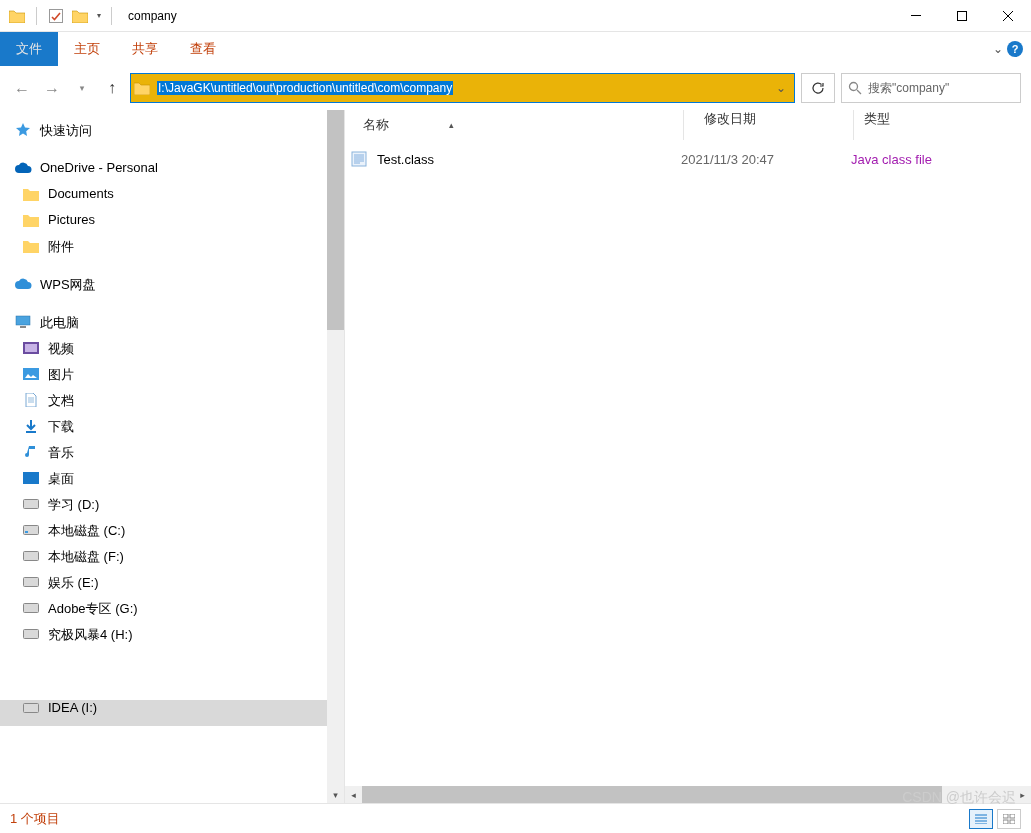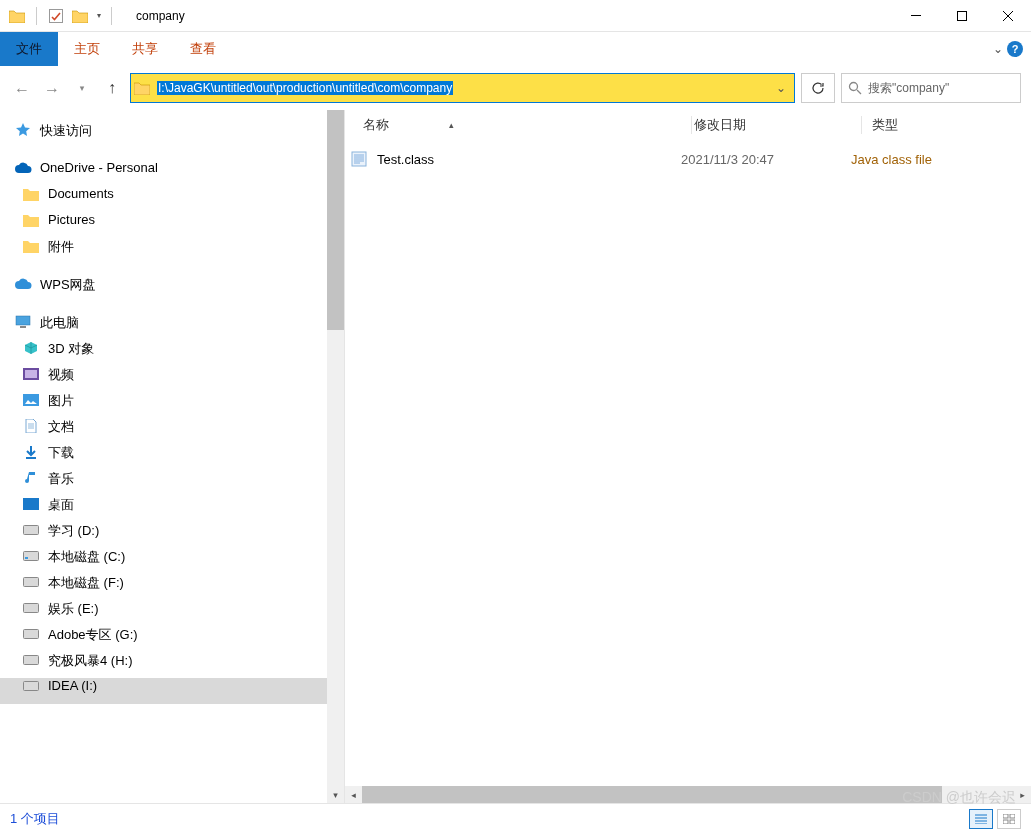--- a/index.html
+++ b/index.html
@@ -2,72 +2,72 @@
 <html><head>
 <meta charset="utf-8">
 <style>
 * { box-sizing: border-box; margin: 0; padding: 0; }
 body { font-family: "Microsoft YaHei", "Segoe UI", sans-serif; font-size: 12px; background: #fff; width: 1031px; height: 833px; overflow: hidden; position: relative; }
 
 .titlebar { height: 32px; display: flex; align-items: center; background: #fff; border-bottom: 1px solid #e5e5e5; }
 .titlebar-left { display: flex; align-items: center; padding-left: 8px; gap: 6px; }
 .qat-icon { width: 18px; height: 18px; display: flex; align-items: center; justify-content: center; }
 .qat-sep { width: 1px; height: 18px; background: #ccc; margin: 0 4px; }
-.titlebar-title { margin-left: 14px; font-size: 12px; color: #000; }
+.titlebar-title { margin-left: 6px; font-size: 12px; color: #000; }
 .titlebar-dropdown { margin-left: 2px; font-size: 8px; color: #555; }
 .win-controls { margin-left: auto; display: flex; }
 .win-btn { width: 46px; height: 32px; display: flex; align-items: center; justify-content: center; color: #000; }
 
 .ribbon { height: 34px; background: #fff; display: flex; align-items: stretch; position: relative; }
 .ribbon-tab { padding: 0 16px; display: flex; align-items: center; font-size: 13px; color: #c2410c; }
-.ribbon-tab.file { background: #1979ca; color: #0f172a; }
+.ribbon-tab.file { background: #1979ca; color: #e5e5e5; }
 .ribbon-right { position: absolute; right: 8px; top: 0; height: 34px; display: flex; align-items: center; gap: 4px; }
 .ribbon-chevron { font-size: 12px; color: #555; }
 .help-icon { width: 16px; height: 16px; border-radius: 50%; background: #1979ca; color: #fff; font-size: 11px; display: flex; align-items: center; justify-content: center; font-weight: bold; }
 
 .navbar { height: 44px; display: flex; align-items: center; padding: 6px 10px; gap: 6px; background: #fff; }
 .nav-btn { width: 24px; height: 24px; display: flex; align-items: center; justify-content: center; color: #888; font-size: 16px; }
 .nav-btn.enabled { color: #333; }
-.breadcrumb-box { flex: 1; height: 30px; border: 1px solid #0078d7; display: flex; align-items: center; background: #fde047; position: relative; }
+.breadcrumb-box { flex: 1; height: 30px; border: 1px solid #0078d7; display: flex; align-items: center; background: #eab308; position: relative; }
 .bc-icon { width: 22px; display: flex; align-items: center; justify-content: center; }
 .bc-path { flex: 1; padding: 0 4px; }
 .bc-path-text { background: #0078d7; color: #fff; padding: 0 1px; }
 .bc-drop { width: 26px; display: flex; align-items: center; justify-content: center; border-left: 0px solid #ccc; color: #555; }
 .refresh-box { width: 34px; height: 30px; border: 1px solid #ccc; display: flex; align-items: center; justify-content: center; color: #333; }
 .search-box { width: 180px; height: 30px; border: 1px solid #ccc; display: flex; align-items: center; padding: 0 6px; color: #666; gap: 6px; }
 
 .body { display: flex; height: calc(833px - 32px - 34px - 44px - 30px); }
 
 .nav-pane { width: 345px; border-right: 1px solid #e5e5e5; overflow-y: auto; padding-top: 6px; background: #fff; position: relative; }
 .nav-scrollbar { position: absolute; right: 0; top: 0; width: 17px; height: 100%; background: #f0f0f0; }
 .nav-thumb { position: absolute; right: 0; top: 0; width: 17px; height: 220px; background: #c2c2c2; }
 .tree-item { display: flex; align-items: flex-start; height: 26px; padding-left: 14px; gap: 8px; font-size: 13px; color: #000; }
 .tree-item.lvl1 { padding-left: 14px; font-weight: normal; margin-top: 6px; }
 .tree-item.lvl2 { padding-left: 22px; }
-.tree-item.selected { background: #d9d9d9; }
+.tree-item.selected { background: #d9d9d9; margin-top: 48px; }
 .tree-spacer { height: 6px; }
 .nav-icon { width: 18px; height: 16px; display: inline-flex; align-items: center; justify-content: center; }
 
 .content { flex: 1; display: flex; flex-direction: column; position: relative; }
-.col-headers { height: 30px; display: flex; align-items: center; padding-left: 18px; font-size: 13px; color: #333; border-bottom: 0px solid #eee; }
+.col-headers { height: 30px; display: flex; padding-left: 18px; font-size: 13px; color: #333; border-bottom: 0px solid #eee; }
 .col-name { width: 320px; display: flex; align-items: center; gap: 60px; }
-.col-date { width: 170px; border-left: 1px solid #e5e5e5; padding-left: 2px; margin-left: 8px; }
+.col-date { width: 170px; border-left: 1px solid #e5e5e5; padding-left: 20px; }
 .col-type { flex: 1; border-left: 1px solid #e5e5e5; padding-left: 10px; }
 .sort-ind { font-size: 9px; color: #555; }
 .file-list { flex: 1; padding-left: 6px; padding-top: 6px; }
 .file-row { display: flex; align-items: center; height: 26px; font-size: 13px; color: #000; }
 .file-row .cell-name { width: 320px; display: flex; align-items: center; gap: 10px; }
 .file-row .cell-date { width: 170px; color: #666; padding-left: 10px; }
-.file-row .cell-type { flex: 1; color: #a16207; padding-left: 10px; }
+.file-row .cell-type { flex: 1; color: #a21caf; padding-left: 10px; }
 .hscroll { height: 17px; background: #f0f0f0; display: flex; align-items: center; }
 .hs-btn { width: 17px; height: 17px; display: flex; align-items: center; justify-content: center; font-size: 9px; color: #555; }
 .hs-track { flex: 1; height: 17px; position: relative; }
 .hs-thumb { position: absolute; left: 0; top: 0; width: 580px; height: 17px; background: #c2c2c2; }
 
-.statusbar { height: 30px; border-top: 1px solid #e5e5e5; display: flex; align-items: center; padding: 0 10px; font-size: 13px; color: #1d4ed8; justify-content: space-between; }
+.statusbar { height: 30px; border-top: 1px solid #e5e5e5; display: flex; align-items: center; padding: 0 10px; font-size: 13px; color: #c2410c; justify-content: space-between; }
 .status-right { display: flex; gap: 4px; }
 .view-box { width: 24px; height: 20px; border: 1px solid #ccc; display: flex; align-items: center; justify-content: center; }
 .view-box.active { border-color: #1979ca; background: #e5f1fb; }
 
 .watermark { position: absolute; right: 15px; bottom: 26px; color: #ccc; font-size: 14px; }
 
 svg { display: block; }
 </style>
 </head>
 <body>
@@ -208,29 +208,20 @@
     </div>
     <div class="tree-spacer"></div>
     <div class="tree-item lvl1">
       <span class="nav-icon">
           <svg width="16" height="14" viewBox="0 0 16 14">
             <rect x="1" y="1" width="14" height="9" fill="#4aa3df" stroke="#2670a8" stroke-width="0.5"></rect>
             <rect x="5" y="11" width="6" height="2" fill="#888"></rect>
           </svg>
         </span>
       <span>此电脑</span>
-    </div>
-    <div class="tree-item lvl2">
-      <span class="nav-icon">
-          <svg width="14" height="14" viewBox="0 0 14 14">
-            <path d="M7 1l6 3v6l-6 3-6-3V4z" fill="#37c1c9"></path>
-            <path d="M7 1v12M1 4l6 3 6-3" stroke="#1a8a90" stroke-width="0.6" fill="none"></path>
-          </svg>
-        </span>
-      <span>3D 对象</span>
     </div>
     <div class="tree-item lvl2">
       <span class="nav-icon">
           <svg width="16" height="12" viewBox="0 0 16 12">
             <rect width="16" height="12" fill="#6b4ca0"></rect>
             <rect x="2" y="2" width="12" height="8" fill="#c7b3e6"></rect>
           </svg>
         </span>
       <span>视频</span>
     </div>

